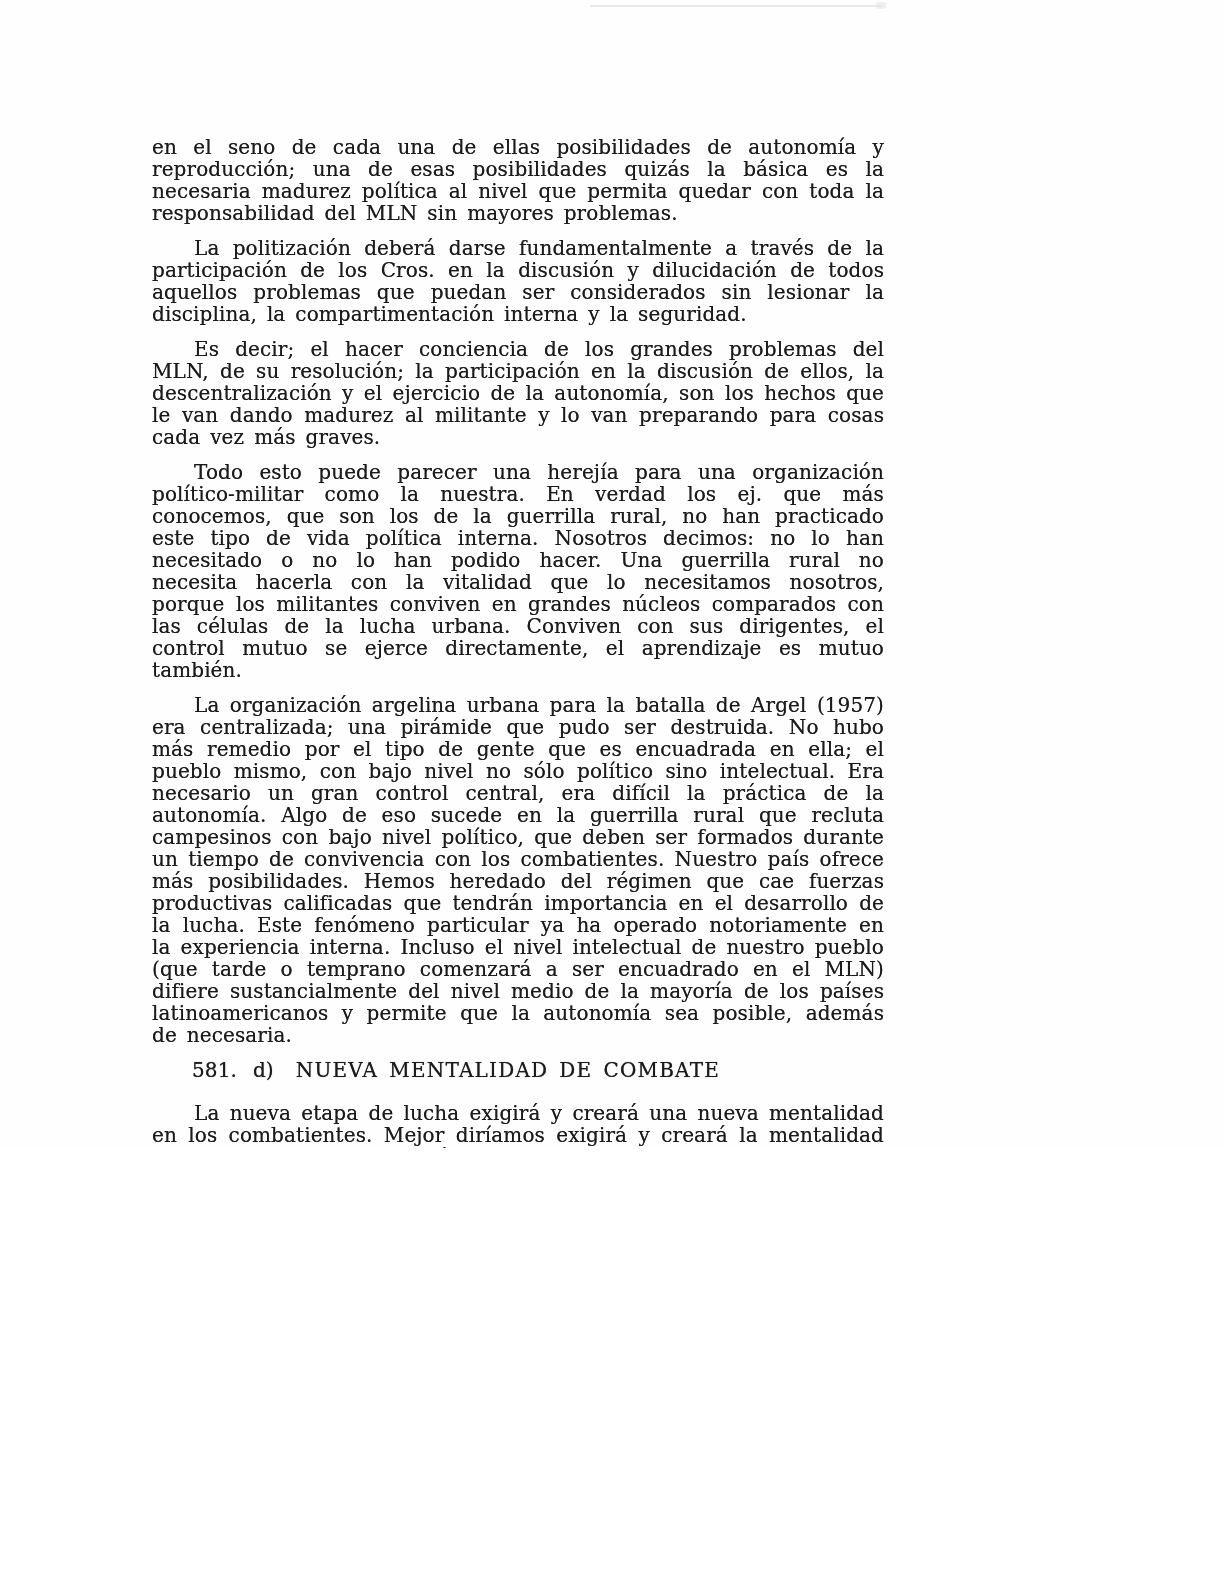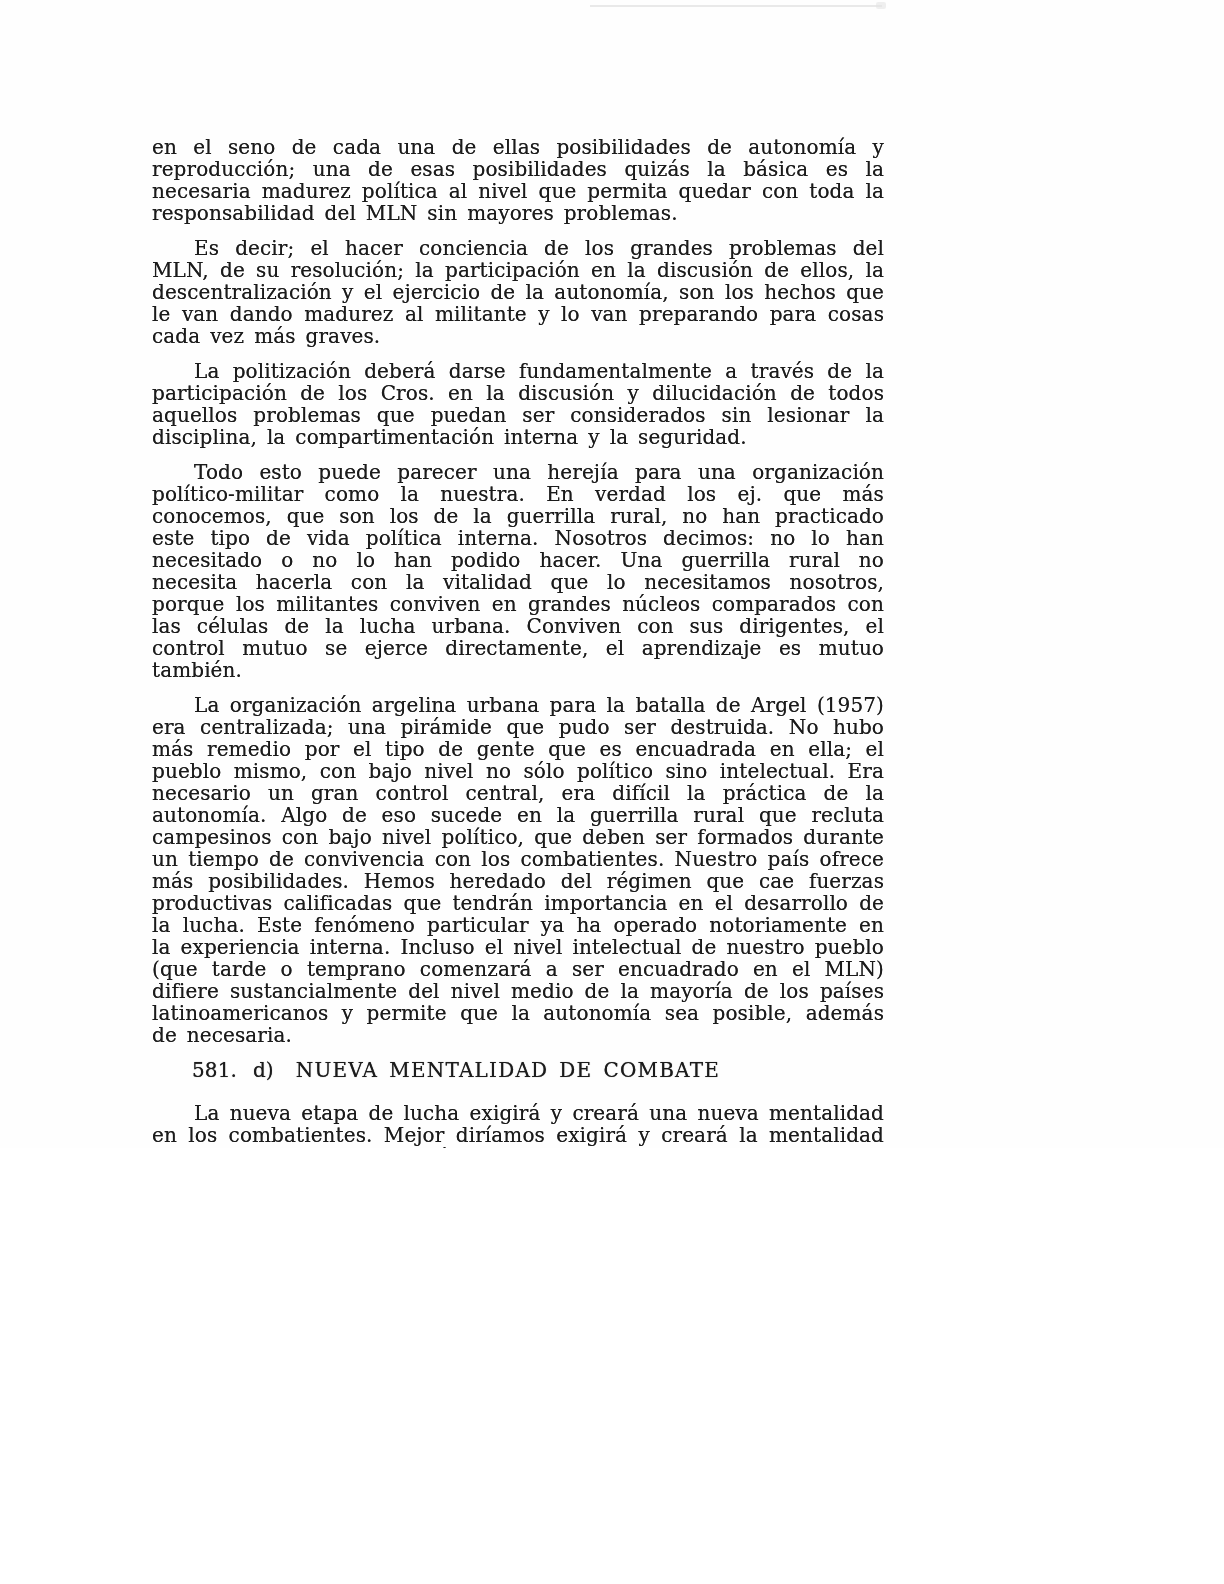--- a/index.html
+++ b/index.html
@@ -88,23 +88,23 @@
 
 <div class="page">
 
   <div class="scan-line-top"></div>
   <div class="scan-speck"></div>
 
   <div class="textblock">
 
     <p class="para no-indent">en el seno de cada una de ellas posibilidades de autonomía y reproducción; una de esas posibilidades quizás la básica es la necesaria madurez política al nivel que permita quedar con toda la responsabilidad del MLN sin mayores problemas.</p>
 
+    <p class="para">La politización deberá darse fundamentalmente a través de la participación de los Cros. en la discusión y dilucidación de todos aquellos problemas que puedan ser considerados sin lesionar la disciplina, la compartimentación interna y la seguridad.</p>
+
     <p class="para">Es decir; el hacer conciencia de los grandes problemas del MLN, de su resolución; la participación en la discusión de ellos, la descentralización y el ejercicio de la autonomía, son los hechos que le van dando madurez al militante y lo van preparando para cosas cada vez más graves.</p>
-
-    <p class="para">La politización deberá darse fundamentalmente a través de la participación de los Cros. en la discusión y dilucidación de todos aquellos problemas que puedan ser considerados sin lesionar la disciplina, la compartimentación interna y la seguridad.</p>
 
     <p class="para">Todo esto puede parecer una herejía para una organización político-militar como la nuestra. En verdad los ej. que más conocemos, que son los de la guerrilla rural, no han practicado este tipo de vida política interna. Nosotros decimos: no lo han necesitado o no lo han podido hacer. Una guerrilla rural no necesita hacerla con la vitalidad que lo necesitamos nosotros, porque los militantes conviven en grandes núcleos comparados con las células de la lucha urbana. Conviven con sus dirigentes, el control mutuo se ejerce directamente, el aprendizaje es mutuo también.</p>
 
     <p class="para">La organización argelina urbana para la batalla de Argel (1957) era centralizada; una pirámide que pudo ser destruida. No hubo más remedio por el tipo de gente que es encuadrada en ella; el pueblo mismo, con bajo nivel no sólo político sino intelectual. Era necesario un gran control central, era difícil la práctica de la autonomía. Algo de eso sucede en la guerrilla rural que recluta campesinos con bajo nivel político, que deben ser formados durante un tiempo de convivencia con los combatientes. Nuestro país ofrece más posibilidades. Hemos heredado del régimen que cae fuerzas productivas calificadas que tendrán importancia en el desarrollo de la lucha. Este fenómeno particular ya ha operado notoriamente en la experiencia interna. Incluso el nivel intelectual de nuestro pueblo (que tarde o temprano comenzará a ser encuadrado en el MLN) difiere sustancialmente del nivel medio de la mayoría de los países latinoamericanos y permite que la autonomía sea posible, además de necesaria.</p>
 
 
     <h2 class="heading">
       <span class="sec-num">581.</span><span class="sec-letter">d)</span><span class="sec-title">NUEVA MENTALIDAD DE COMBATE</span>
     </h2>
 

